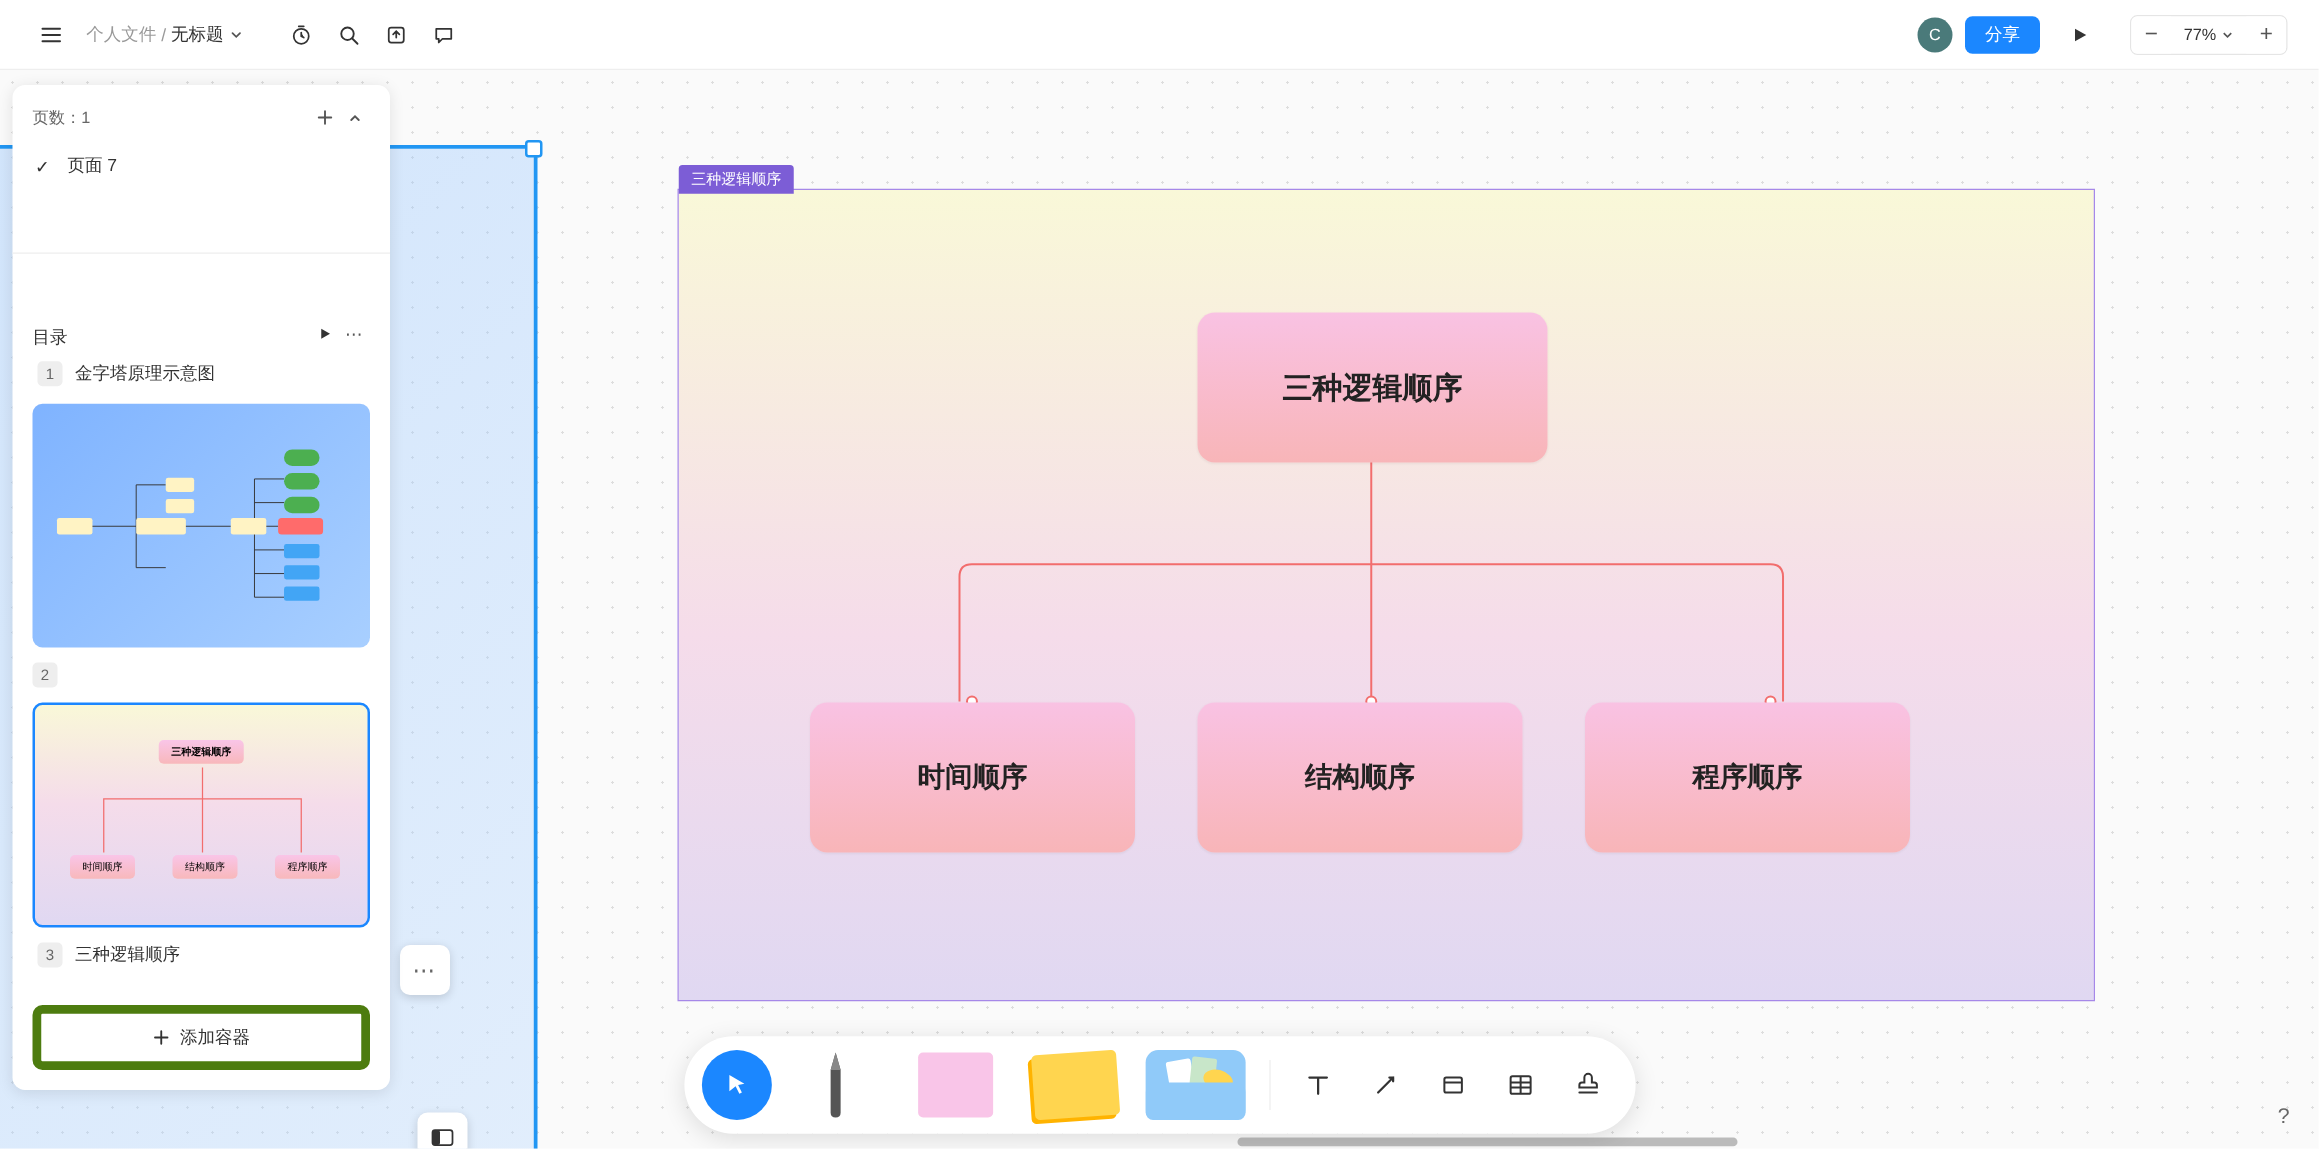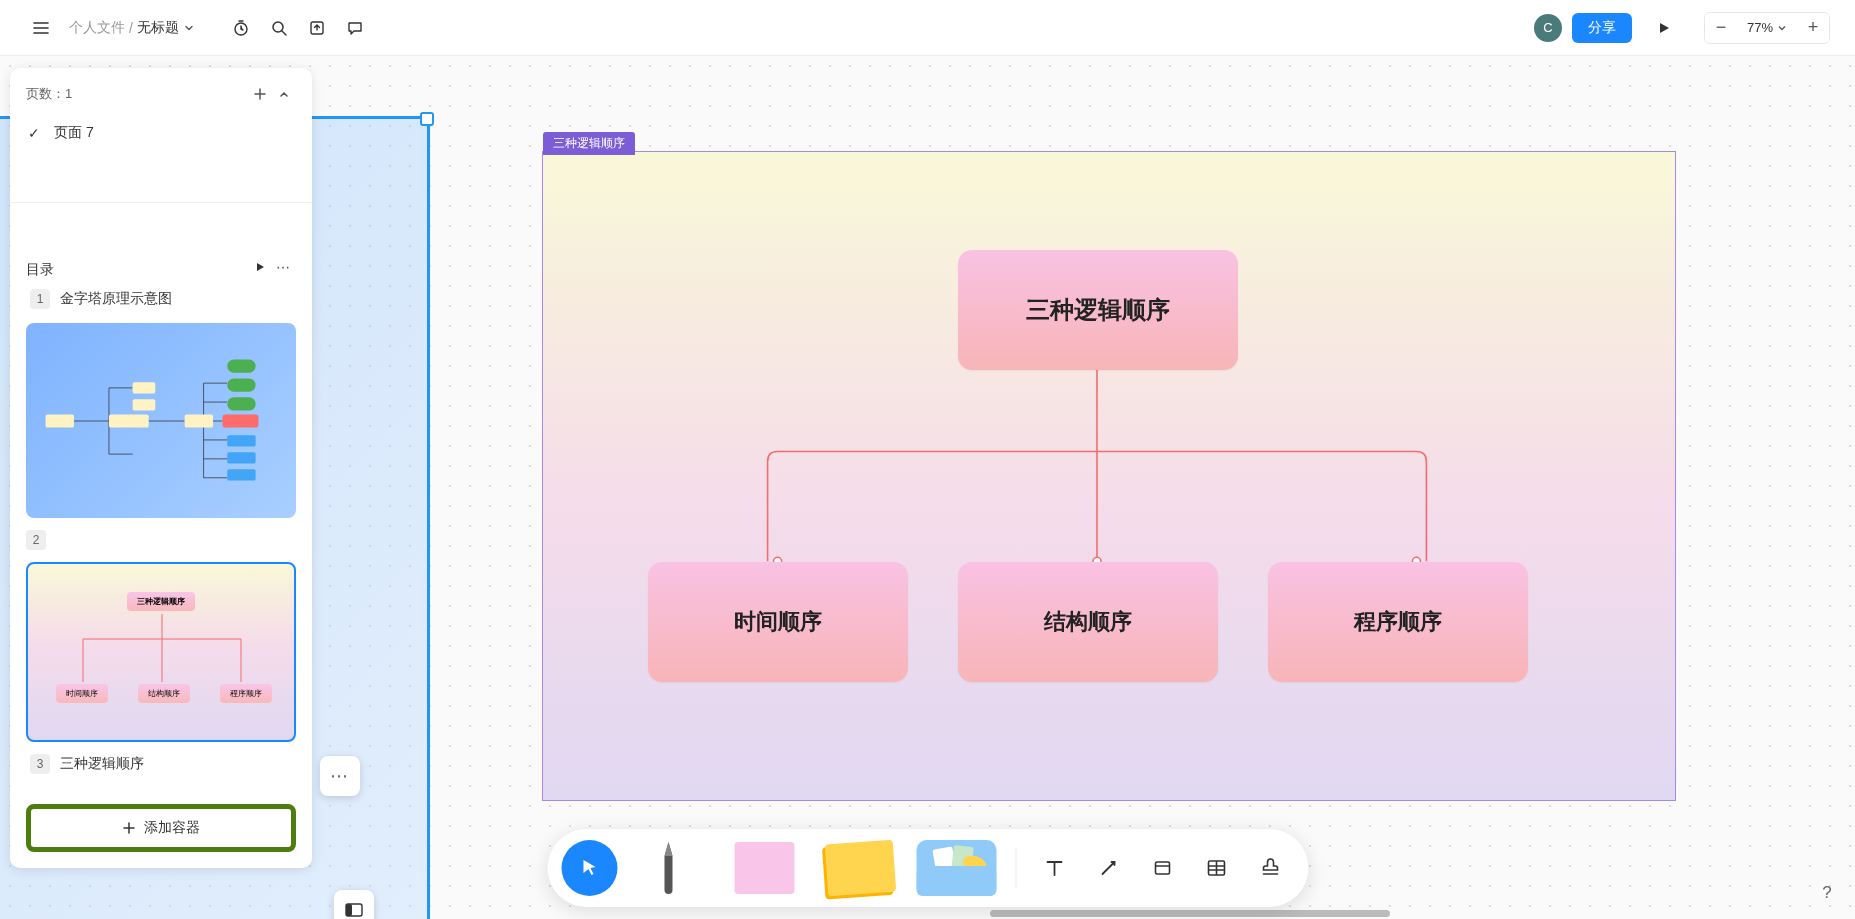--- a/index.html
+++ b/index.html
@@ -137,21 +137,21 @@
 }
 .mini-child {
   background: linear-gradient(180deg, #f9c5e8, #f8b8bb);
   border-radius: 4px; padding: 4px 10px;
   font-size: 8px; font-weight: 500;
   position: absolute; top: 120px;
 }
 .add-container-btn {
   margin: 10px 16px 16px;
   padding: 10px;
-  border: 5px solid #4d7c0f; border-radius: 8px;
+  border: 7px solid #4d7c0f; border-radius: 8px;
   background: #fff; cursor: pointer;
   display: flex; align-items: center; justify-content: center; gap: 8px;
   font-size: 14px; color: #333;
 }
 
 
 .canvas {
   position: absolute;
   top: 56px; left: 0; right: 0; bottom: 0;
   background: #fafafa;

